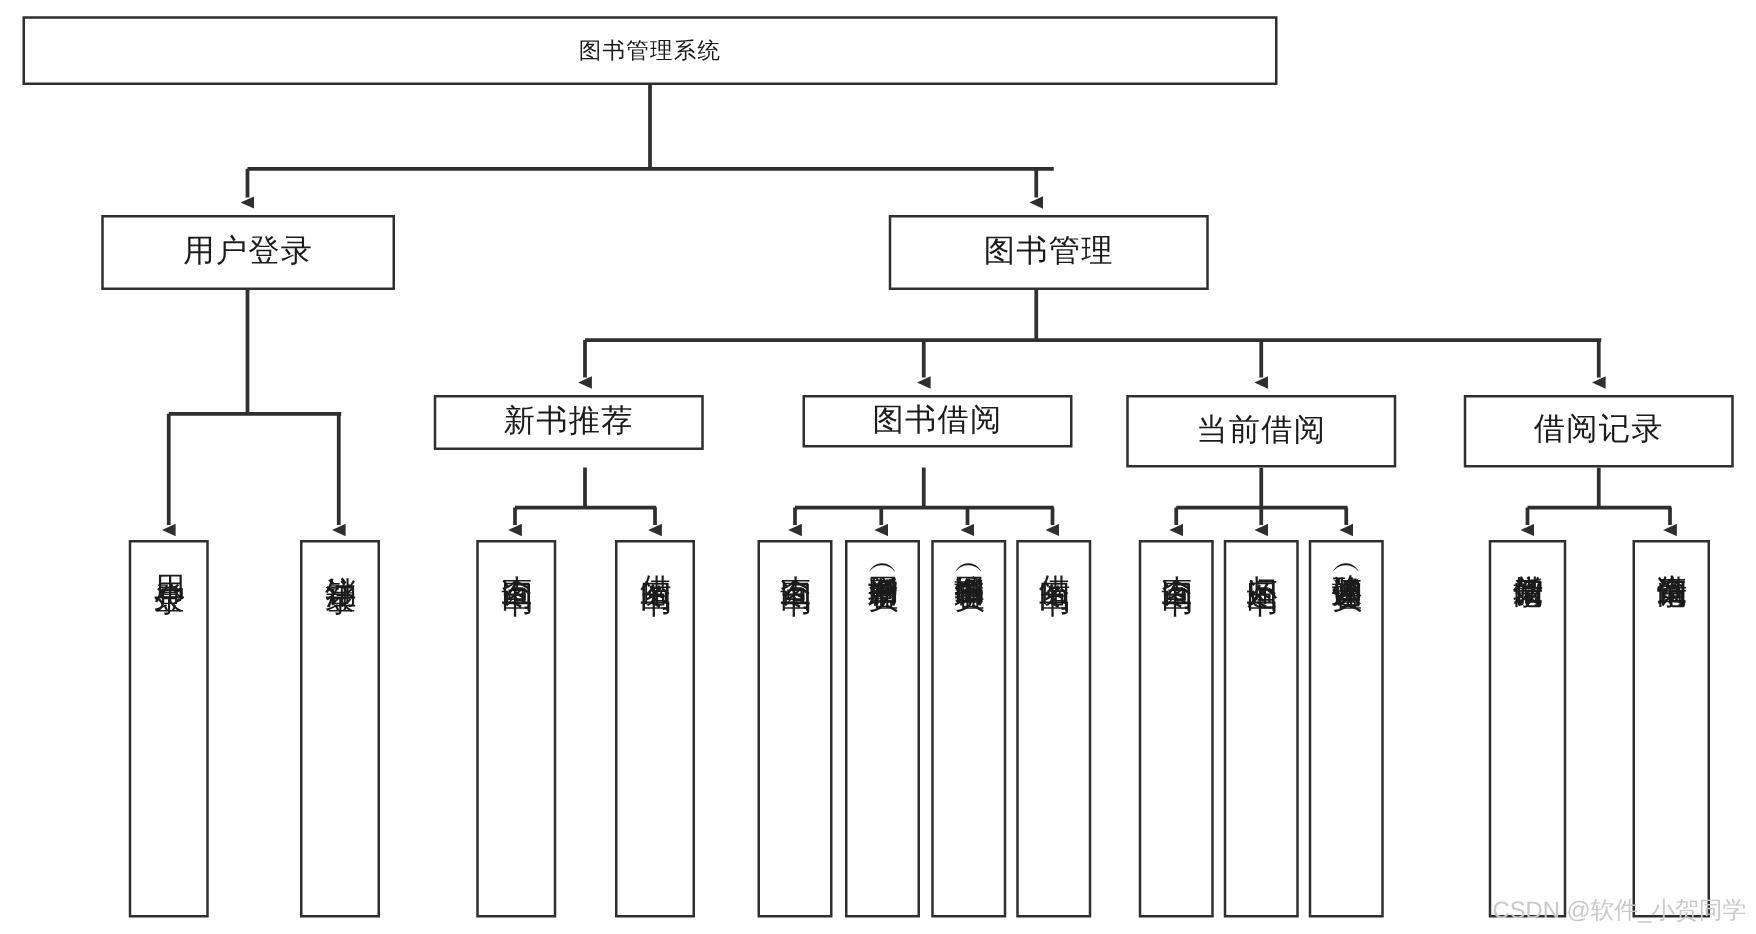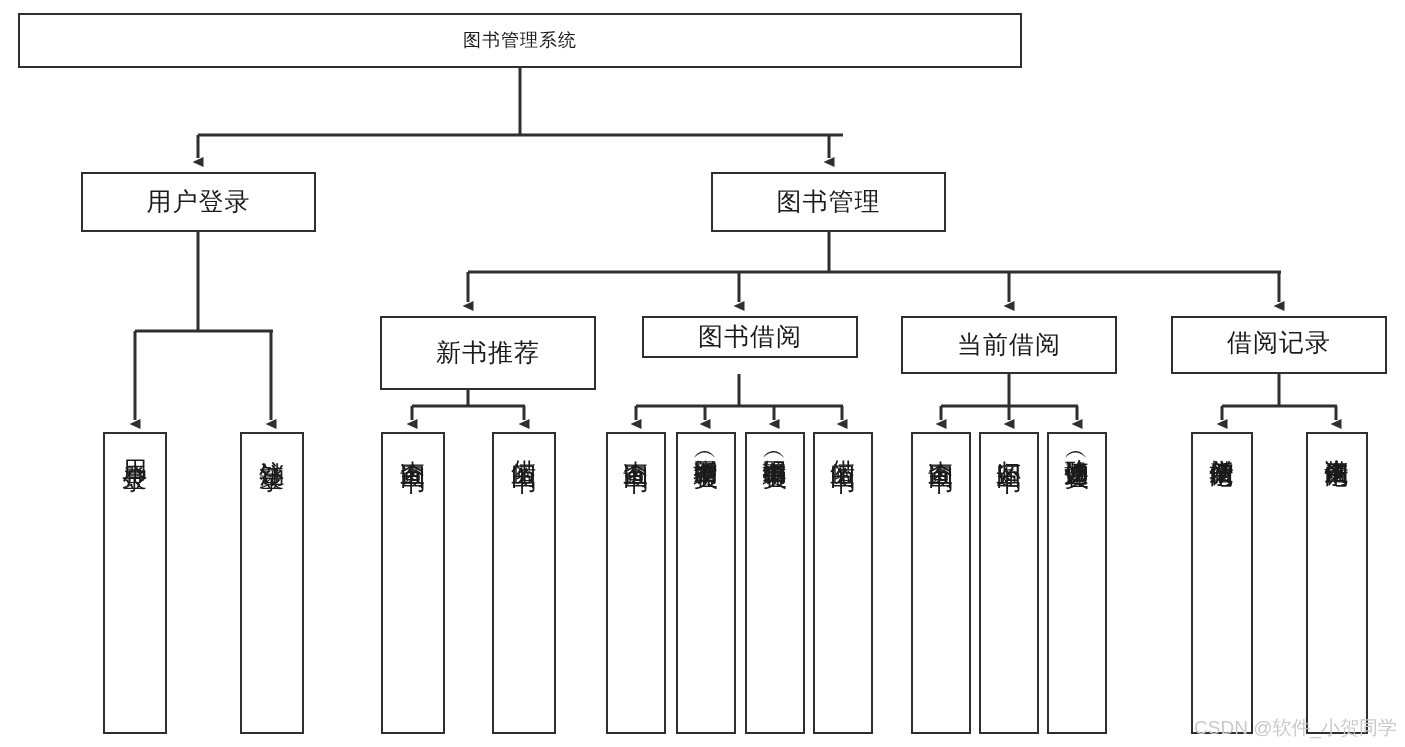--- a/index.html
+++ b/index.html
@@ -135,25 +135,25 @@
     </g>
   </svg>
 
   <div class="node h root" style="left:18px; top:13px; width:1004px; height:55px;">
     <span class="node-label">图书管理系统</span>
   </div>
 
   <div class="node h" style="left:81px; top:172px; width:235px; height:60px;">
     <span class="node-label">用户登录</span>
   </div>
-  <div class="node h" style="left:711px; top:172px; width:235px; height:60px;">
+  <div class="node h" style="left:711px; top:172px; width:256px; height:60px;">
     <span class="node-label">图书管理</span>
   </div>
 
-  <div class="node h" style="left:380px; top:316px; width:216px; height:74px;">
+  <div class="node h" style="left:347px; top:316px; width:216px; height:44px;">
     <span class="node-label">新书推荐</span>
   </div>
   <div class="node h" style="left:642px; top:316px; width:216px; height:42px;">
     <span class="node-label">图书借阅</span>
   </div>
   <div class="node h" style="left:901px; top:316px; width:216px; height:58px;">
     <span class="node-label">当前借阅</span>
   </div>
   <div class="node h" style="left:1171px; top:316px; width:216px; height:58px;font-family:Liberation Mono, monospace;">
     <span class="node-label">借阅记录</span>

